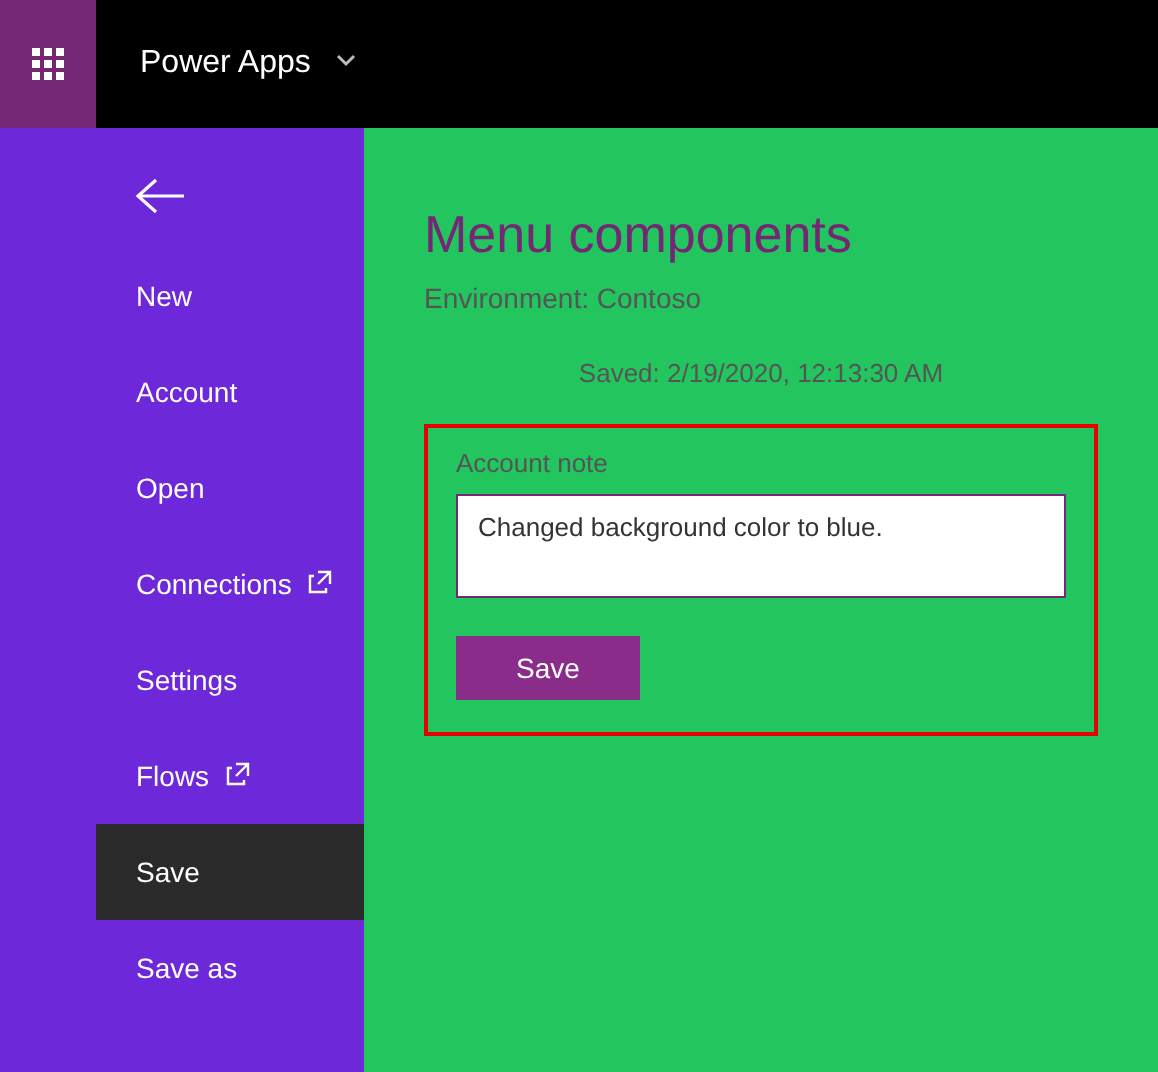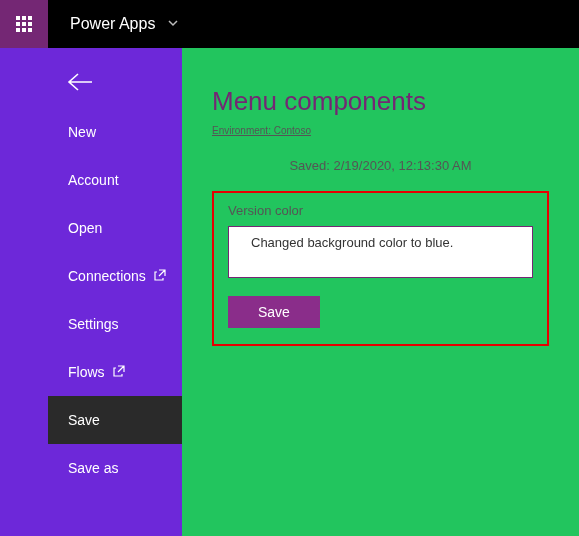--- a/index.html
+++ b/index.html
@@ -4,21 +4,21 @@
   <style>
     * { margin: 0; padding: 0; box-sizing: border-box; }
     body {
       font-family: "Segoe UI", -apple-system, sans-serif;
       width: 579px;
       height: 536px;
       overflow: hidden;
       background: #f2f2f2;
     }
     .topbar {
-      height: 48px;
+      height: 64px;
       display: flex;
       align-items: stretch;
     }
     .waffle {
       width: 48px;
       background: #742774;
       display: flex;
       align-items: center;
       justify-content: center;
       cursor: pointer;
@@ -95,24 +95,23 @@
       position: relative;
       background: #22c55e;
     }
     .title {
       color: #742774;
       font-size: 26px;
       font-weight: 400;
       margin-bottom: 8px;
     }
     .env {
-      font-size: 10px;
+      font-size: 14px;
       color: #555;
       margin-bottom: 22px;
-      text-decoration: underline;
     }
     .saved {
       font-size: 13px;
       color: #555;
       margin-bottom: 18px;
       text-align: center;
     }
     .highlight-box {
       border: 2px solid #e60000;
       padding: 10px 14px 16px 14px;
@@ -120,21 +119,21 @@
     .field-label {
       font-size: 13px;
       color: #555;
       margin-bottom: 8px;
     }
     .note-input {
       width: 100%;
       height: 52px;
       border: 1px solid #742774;
       background: #fff;
-      padding: 8px 22px;
+      padding: 8px 10px;
       font-family: inherit;
       font-size: 13px;
       color: #333;
       resize: none;
       outline: none;
       margin-bottom: 14px;
     }
     .save-btn {
       background: #8a2d8a;
       color: #fff;
@@ -216,18 +215,18 @@
       <span>Save as</span>
     </div>
   </div>
 
   <div class="content">
     <h1 class="title">Menu components</h1>
     <div class="env">Environment: Contoso</div>
     <div class="saved">Saved: 2/19/2020, 12:13:30 AM</div>
 
     <div class="highlight-box">
-      <div class="field-label">Version color</div>
+      <div class="field-label">Account note</div>
       <textarea class="note-input" style="">Changed background color to blue.</textarea>
       <button class="save-btn">Save</button>
     </div>
   </div>
 </div>
 
 </body></html>

